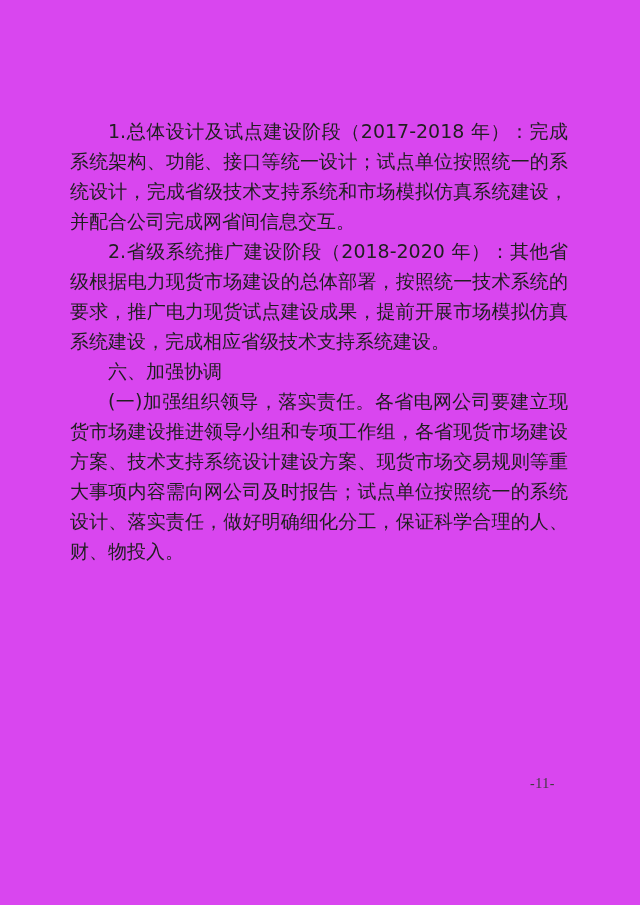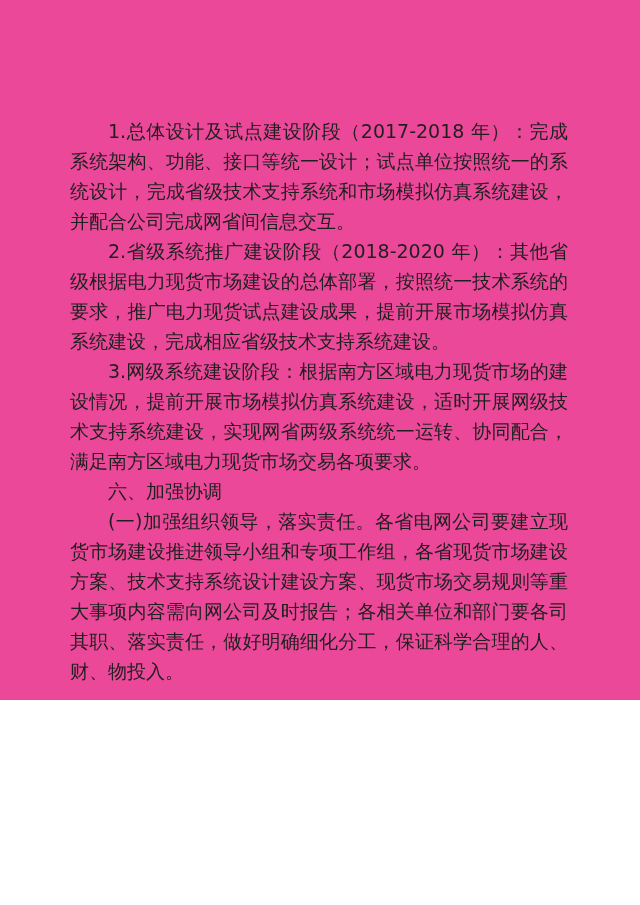--- a/index.html
+++ b/index.html
@@ -3,22 +3,22 @@
 <meta charset="utf-8">
 <style>
   html, body {
     margin: 0;
     padding: 0;
     background: #ffffff;
   }
   .page {
     position: relative;
     width: 640px;
-    height: 700px;
-    background: #ec4899;
+    height: 905px;
+    background: #d946ef;
     overflow: hidden;
     font-family: "DejaVu Sans", sans-serif;
   }
   .content {
     position: absolute;
     left: 70px;
     top: 116px;
     width: 498px;
     font-size: 19px;
     line-height: 30px;
@@ -49,18 +49,17 @@
     text-align: left;
   }
 </style>
 </head>
 <body>
 
 <div class="page">
   <div class="content">
     <p class="para">1.总体设计及试点建设阶段（2017-2018 年）：完成系统架构、功能、接口等统一设计；试点单位按照统一的系统设计，完成省级技术支持系统和市场模拟仿真系统建设，并配合公司完成网省间信息交互。</p>
     <p class="para">2.省级系统推广建设阶段（2018-2020 年）：其他省级根据电力现货市场建设的总体部署，按照统一技术系统的要求，推广电力现货试点建设成果，提前开展市场模拟仿真系统建设，完成相应省级技术支持系统建设。</p>
-    <p class="para">3.网级系统建设阶段：根据南方区域电力现货市场的建设情况，提前开展市场模拟仿真系统建设，适时开展网级技术支持系统建设，实现网省两级系统统一运转、协同配合，满足南方区域电力现货市场交易各项要求。</p>
     <p class="para heading">六、加强协调</p>
-    <p class="para">(一)加强组织领导，落实责任。各省电网公司要建立现货市场建设推进领导小组和专项工作组，各省现货市场建设方案、技术支持系统设计建设方案、现货市场交易规则等重大事项内容需向网公司及时报告；各相关单位和部门要各司其职、落实责任，做好明确细化分工，保证科学合理的人、财、物投入。</p>
+    <p class="para">(一)加强组织领导，落实责任。各省电网公司要建立现货市场建设推进领导小组和专项工作组，各省现货市场建设方案、技术支持系统设计建设方案、现货市场交易规则等重大事项内容需向网公司及时报告；试点单位按照统一的系统设计、落实责任，做好明确细化分工，保证科学合理的人、财、物投入。</p>
   </div>
   <div class="page-number">-11-</div>
 </div>
 
 </body></html>

